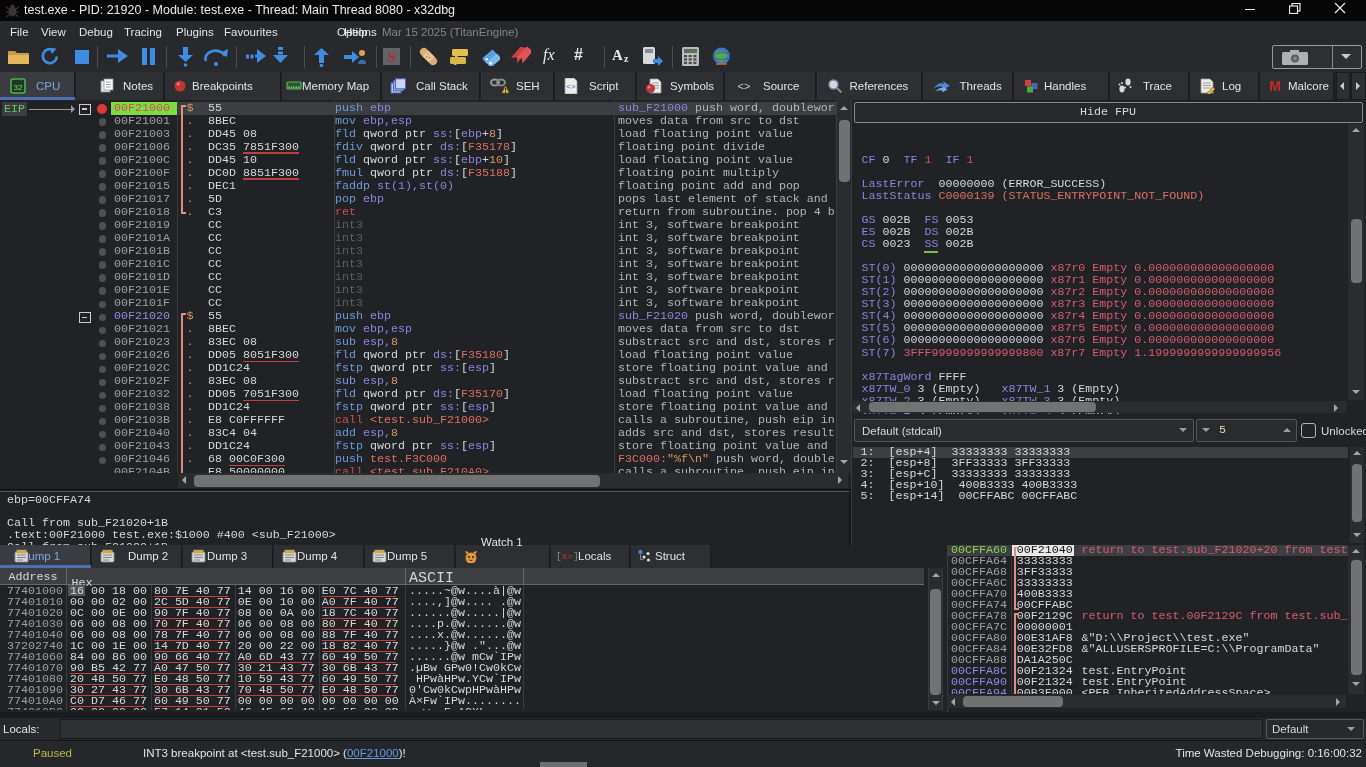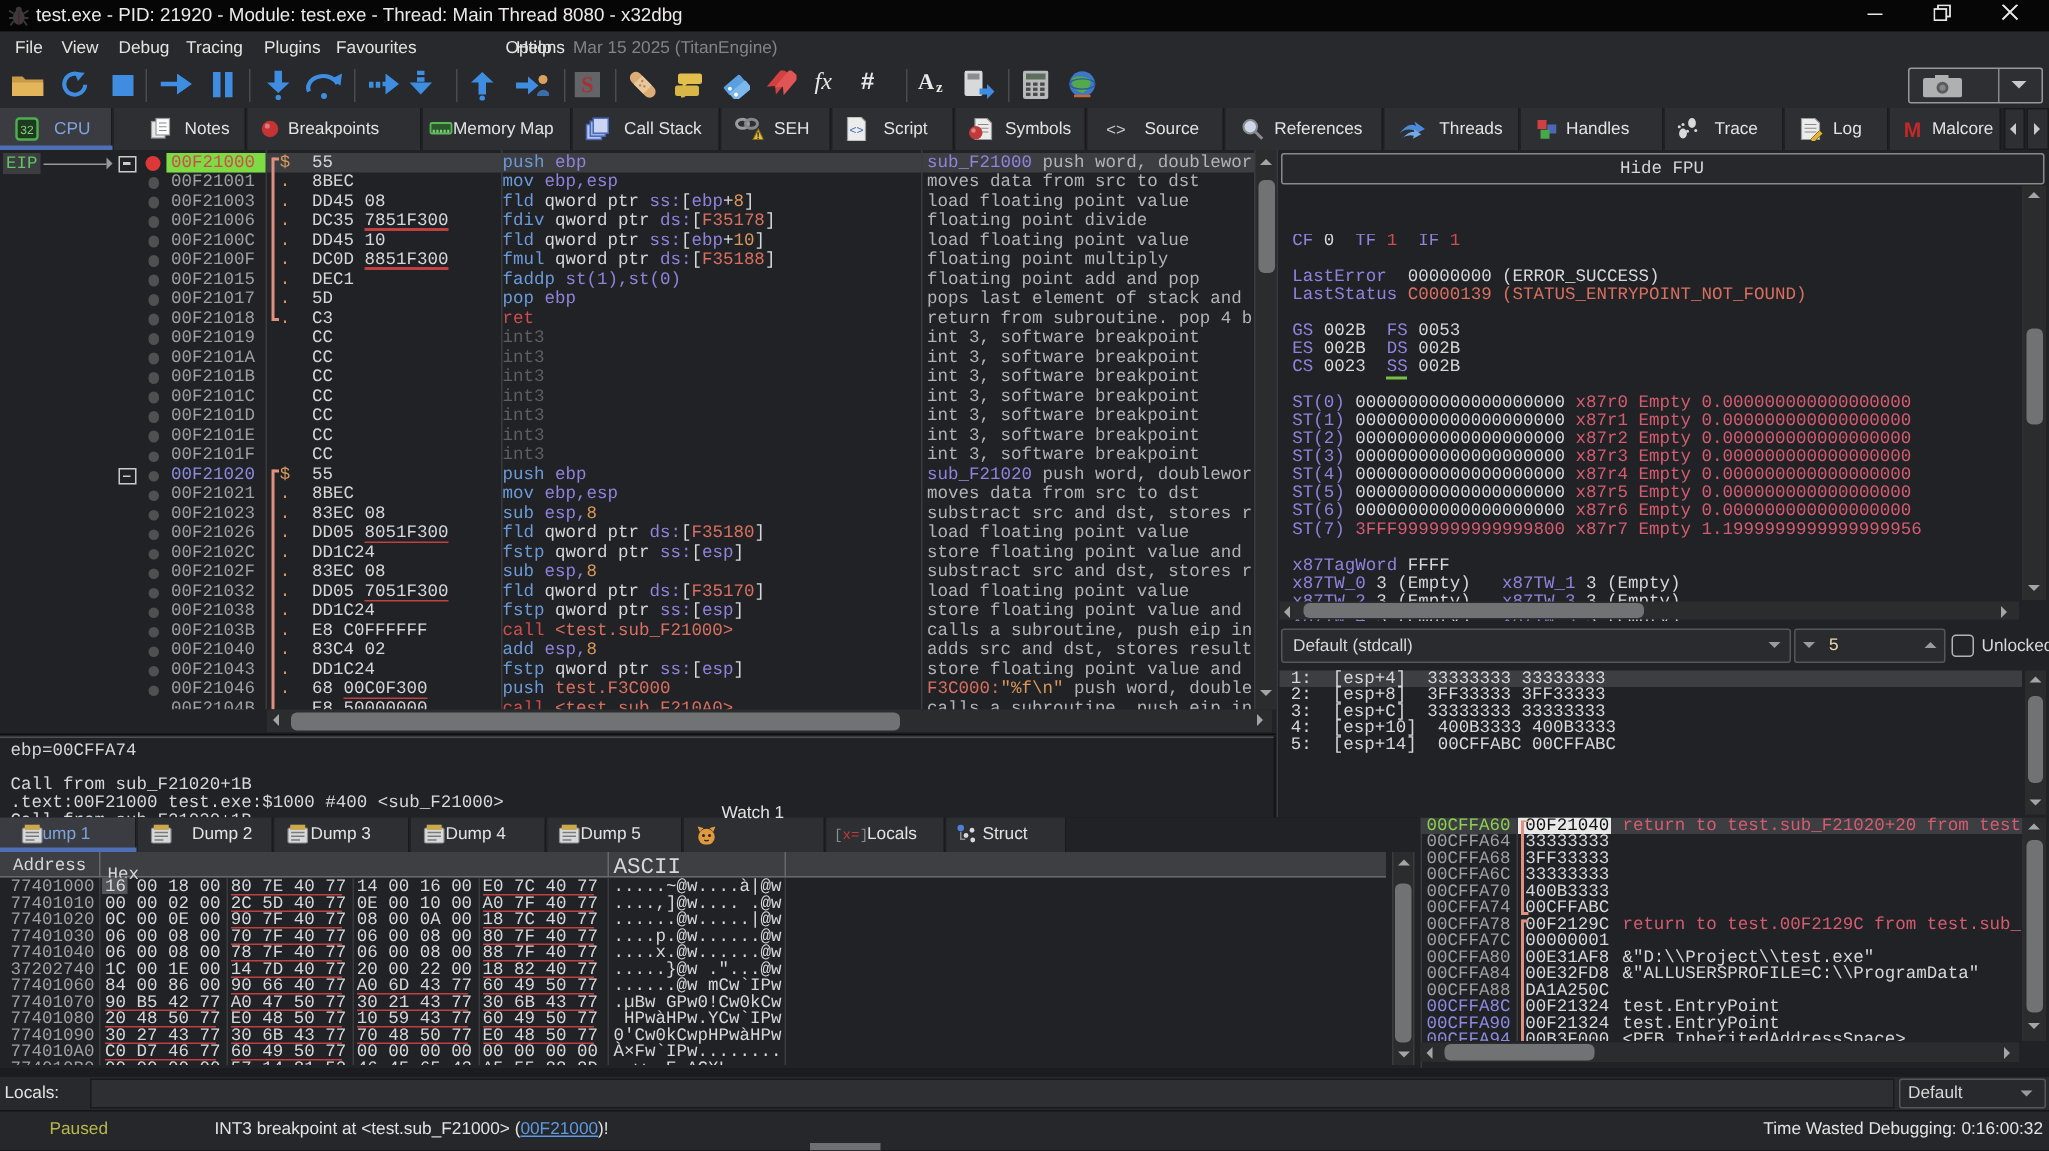--- a/index.html
+++ b/index.html
@@ -398,21 +398,21 @@
 <span class="w">CC</span>
 <span class="w">55</span>
 <span class="w">8BEC</span>
 <span class="w">83EC 08</span>
 <span class="w">DD05 8051F300</span>
 <span class="w">DD1C24</span>
 <span class="w">83EC 08</span>
 <span class="w">DD05 7051F300</span>
 <span class="w">DD1C24</span>
 <span class="w">E8 C0FFFFFF</span>
-<span class="w">83C4 02</span>
+<span class="w">83C4 04</span>
 <span class="w">DD1C24</span>
 <span class="w">68 00C0F300</span>
 <span class="w">E8 50000000</span></pre>
 <div class="abs" style="left:243px;top:52.36px;width:56px;height:1.2px;background:#c04040;"></div>
 <div class="abs" style="left:243px;top:78.39999999999999px;width:56px;height:1.2px;background:#c04040;"></div>
 <div class="abs" style="left:243px;top:260.68px;width:56px;height:1.2px;background:#c04040;"></div>
 <div class="abs" style="left:243px;top:299.74px;width:56px;height:1.2px;background:#c04040;"></div>
 <div class="abs" style="left:229px;top:364.84px;width:56px;height:1.2px;background:#c04040;"></div>
 <pre style="left:335px;top:2px;line-height:13.02px;"><span class="b">push</span> <span class="v">ebp</span>
 <span class="b">mov</span> <span class="v">ebp,esp</span>

